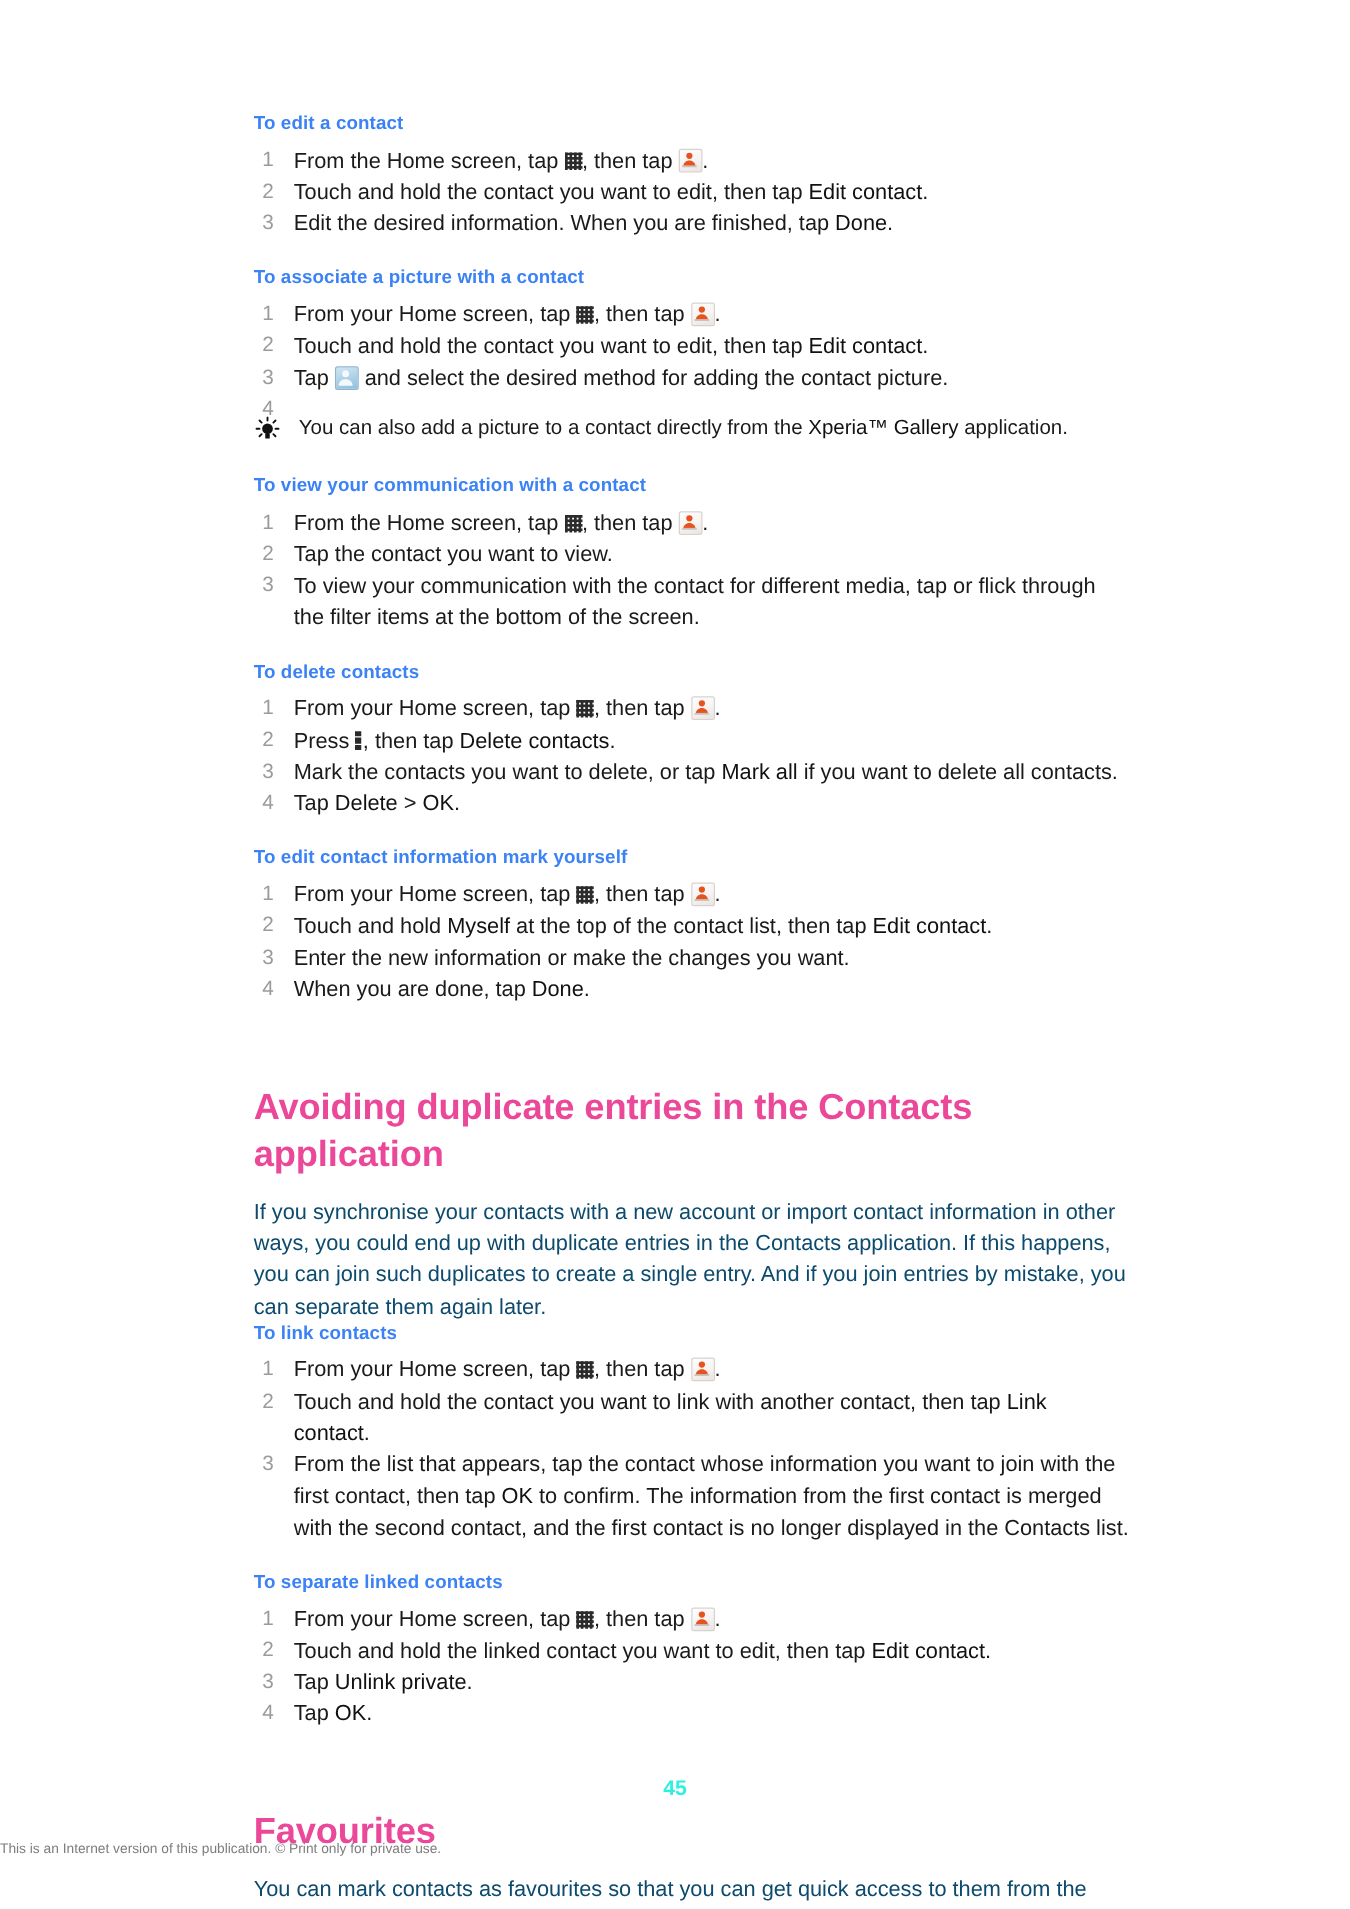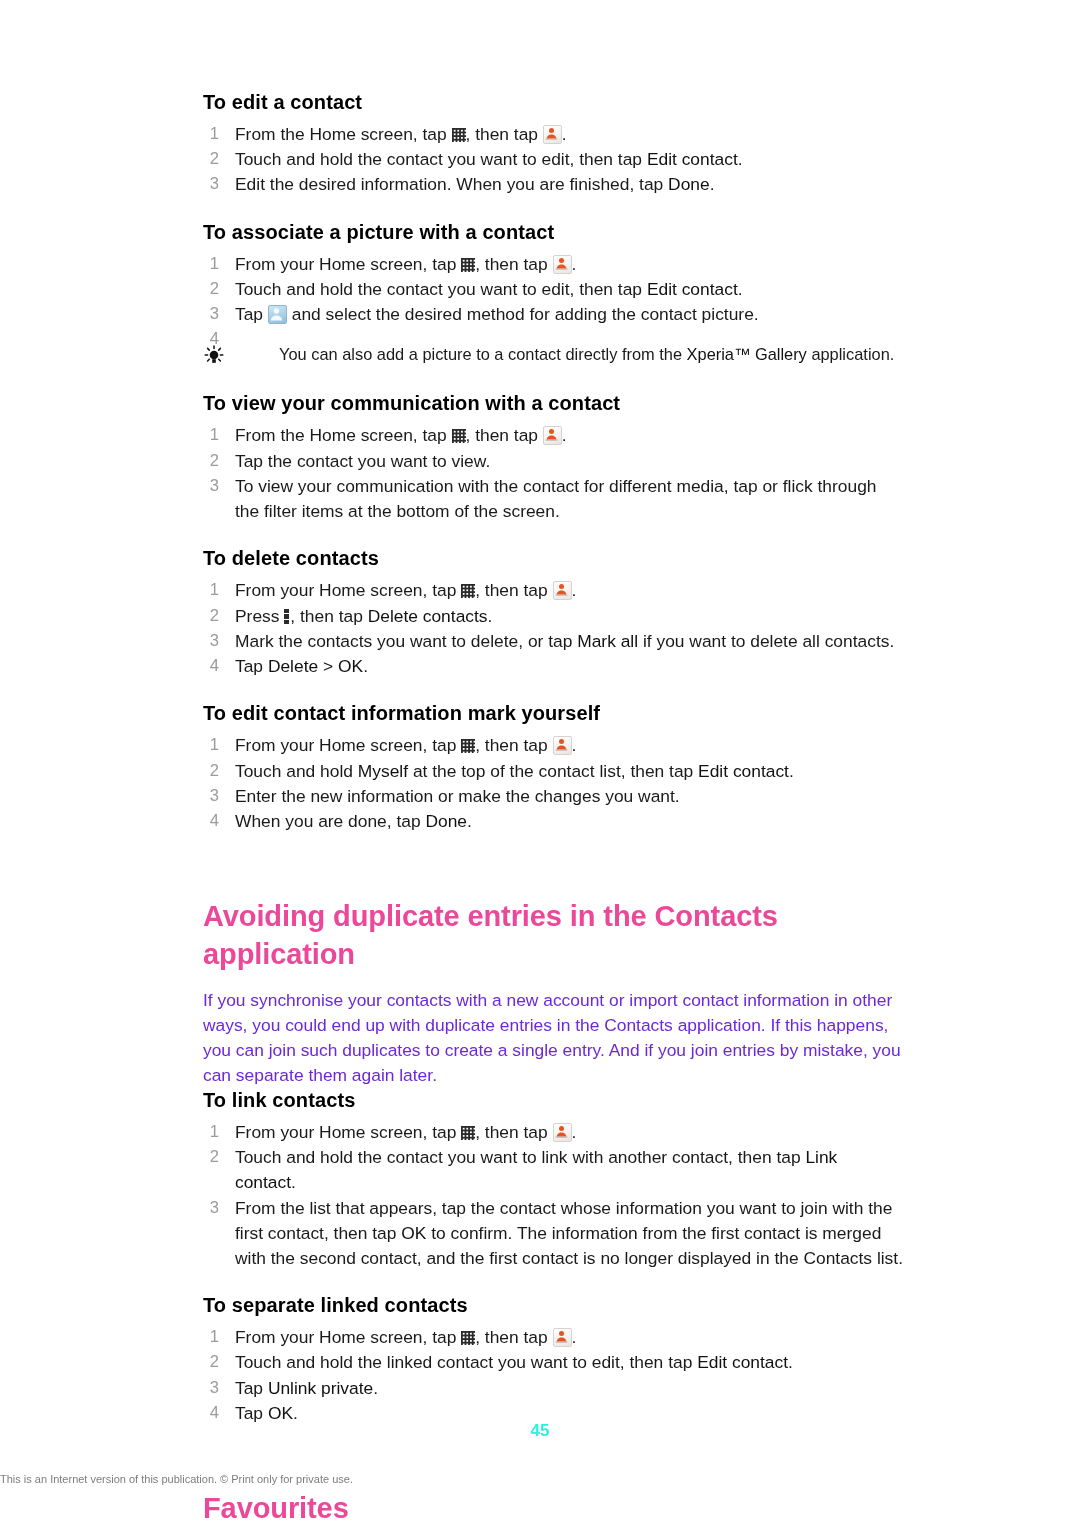--- a/index.html
+++ b/index.html
@@ -23,42 +23,42 @@
   }
   .content {
     position: absolute;
     left: 203px;
     top: 90px;
     width: 700px;
   }
 
   
   h3.proc-heading {
-    font-size: 20px;
+    font-size: 15px;
     font-weight: bold;
-    color: #000000;
+    color: #3b82f6;
     margin: 0 0 7px 0;
     line-height: 1.25;
     letter-spacing: 0.1px;
   }
   h2.section-heading {
     font-size: 29px;
     font-weight: bold;
     color: #ec4899;
     margin: 12px 0 14px 0;
     line-height: 1.3;
     letter-spacing: -0.1px;
   }
 
   
   p.body-text {
     font-size: 17.4px;
     line-height: 1.44;
     margin: 0;
-    color: #6d28d9;
+    color: #0c4a6e;
   }
 
   
   ol.steps {
     list-style: none;
     margin: 0;
     padding: 0;
     font-size: 17.4px;
     line-height: 1.45;
   }
@@ -81,21 +81,20 @@
 
   
   .block { margin-bottom: 22px; }
   .gap-lg { height: 30px; }
 
   
   .tip-row {
     display: flex;
     align-items: flex-start;
     margin: 16px 0 0 0;
-    gap: 40px;
   }
   .tip-icon {
     width: 26px;
     min-width: 26px;
     margin-right: 10px;
     margin-top: 2px;
     display: inline-block;
   }
   .tip-text {
     font-size: 16.4px;

